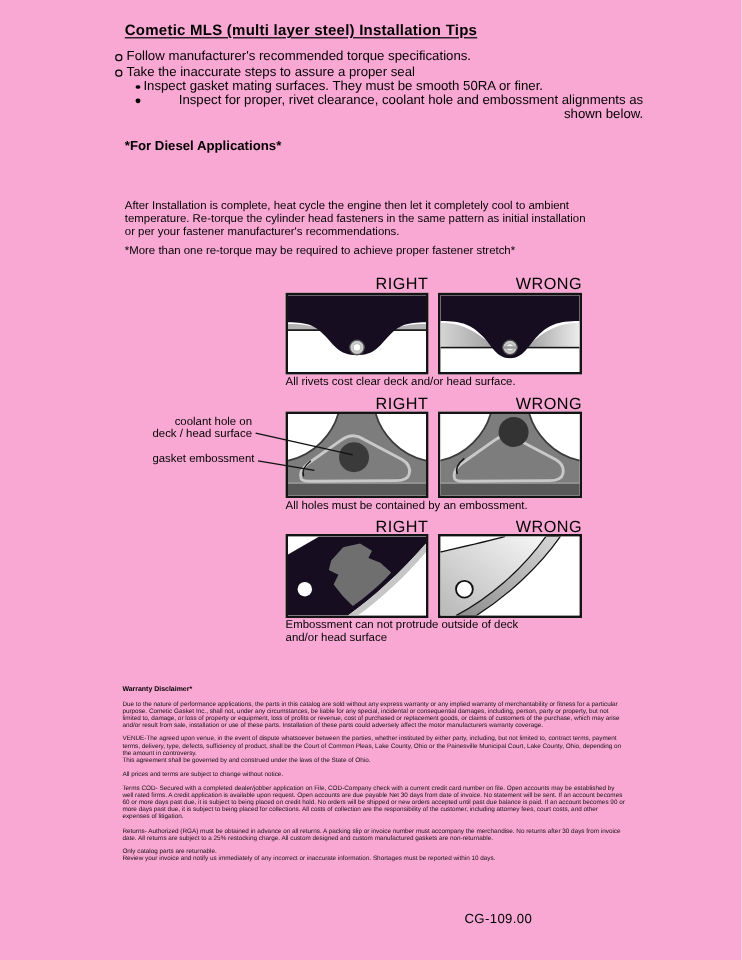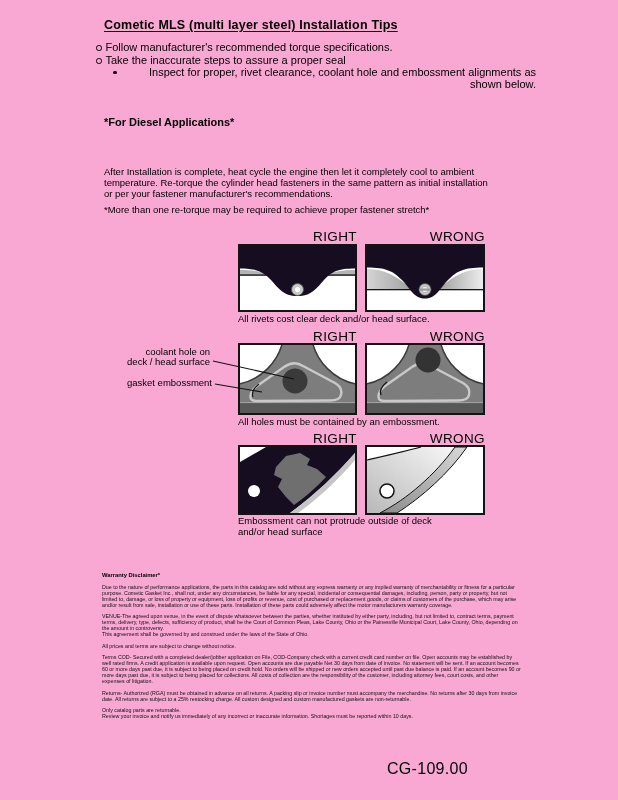--- a/index.html
+++ b/index.html
@@ -37,37 +37,41 @@
   .c1{left:238px;top:314px;white-space:nowrap;}
   .c2{left:238px;top:417px;white-space:nowrap;}
   .c3{left:238px;top:516px;width:250px;}
   .side-label{font-size:9.5px;line-height:10px;text-align:right;white-space:pre-line;}
   .sl1{left:96px;top:347px;width:114px;}
   .sl2{left:96px;top:378px;width:116px;}
   .leader{left:0;top:330px;pointer-events:none;}
   .disc{left:102px;top:572px;width:420px;}
   .disc-h{margin:0;font-size:5.8px;font-weight:bold;}
   .disc-p{margin:5.5px 0 0 0;font-size:5.3px;line-height:6px;white-space:pre-line;color:#111;}
-  .footer-code{left:387px;top:760px;font-size:16px;letter-spacing:.3px;}
+  .footer-code{left:387px;top:760px;font-size:11px;letter-spacing:.3px;}
 </style>
 </head>
 <body>
 
 <div class="page">
 
   <h1 class="abs title">Cometic MLS (multi layer steel) Installation Tips</h1>
 
   <div class="abs tips">
     <div class="b-row">
       <span class="b-circle"></span>
       <span>Follow manufacturer's recommended torque specifications.</span>
     </div>
     <div class="b-row">
       <span class="b-circle"></span>
       <span>Take the inaccurate steps to assure a proper seal</span>
+    </div>
+    <div class="b-row sub">
+      <span class="b-dot"></span>
+      <span>Inspect gasket mating surfaces.  They must be smooth 50RA or finer.</span>
     </div>
     <div class="b-row sub">
       <span class="b-dot"></span>
       <span>Inspect for proper, rivet clearance, coolant hole and embossment alignments as shown below.</span>
     </div>
   </div>
 
   <h2 class="abs diesel-h">*For Diesel Applications*</h2>
   <p class="abs para p2">After Installation is complete, heat cycle the engine then let it completely cool to ambient
 temperature. Re-torque the cylinder head fasteners in the same pattern as initial installation

